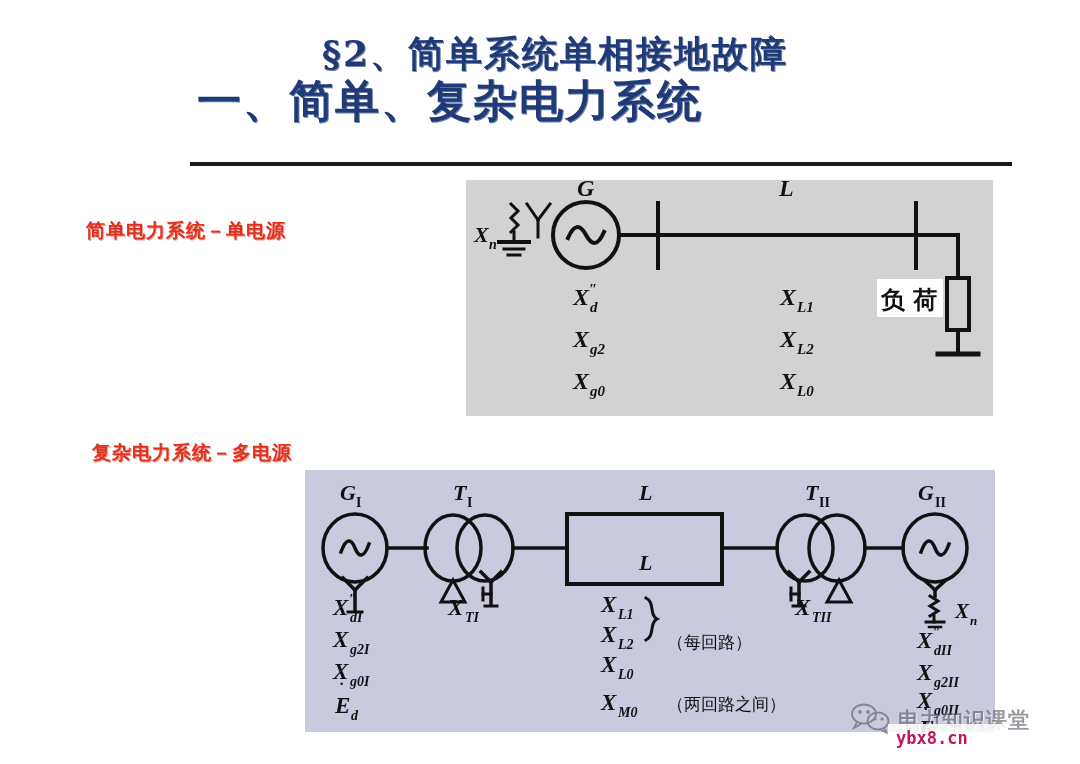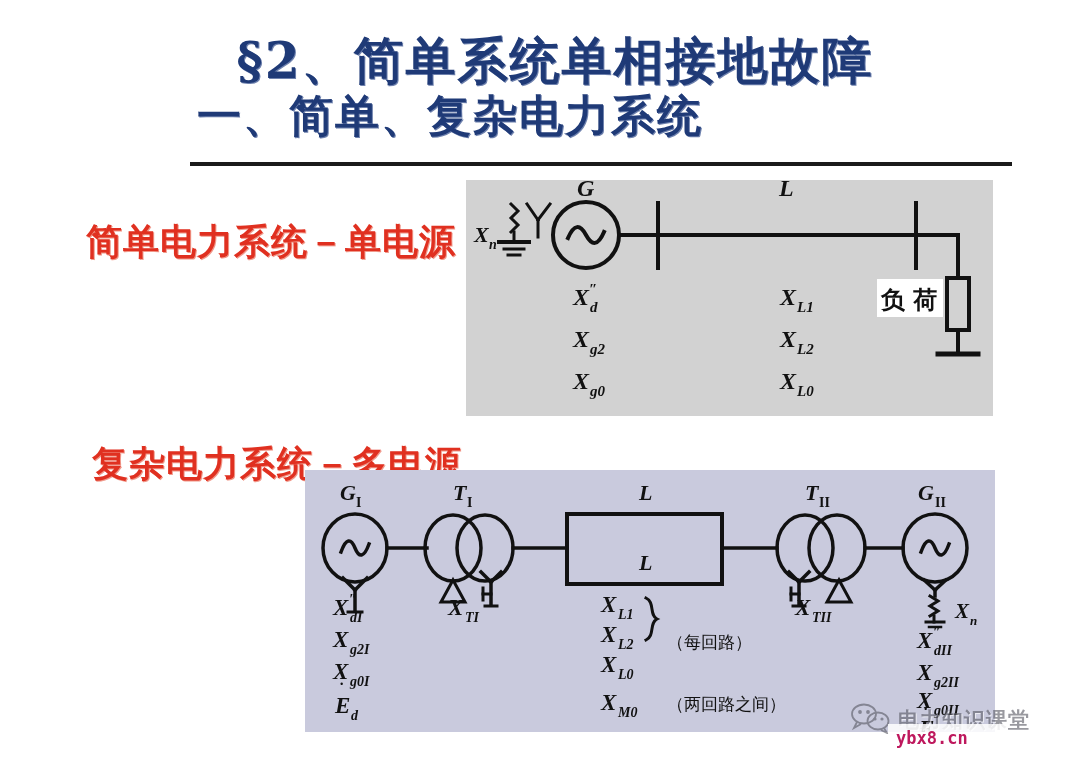--- a/index.html
+++ b/index.html
@@ -18,33 +18,33 @@
     text-align:center;
   }
   .title-line{
     font-family:"DejaVu Serif", serif;
     font-weight:bold;
     color:#1f3a77;
     letter-spacing:2px;
     text-shadow:1px 1px 0 #6f82ae;
     line-height:1.06;
   }
-  .title-line.l1{font-size:50px;padding-left:30px;}
+  .title-line.l1{font-size:36px;padding-left:30px;}
   .title-line.l2{font-size:44px;padding-right:180px;margin-top:6px;text-align:center;}
   .title-rule{
     position:absolute;left:190px;top:162px;width:822px;height:4px;
     background:#1a1a1a;
   }
 
   
   .red-label{
     position:absolute;
     font-family:Liberation Mono, monospace;
     font-weight:bold;
-    font-size:36px;
+    font-size:19px;
     color:#e03020;
     text-shadow:1px 1px 0 #f09a8c;
     letter-spacing:1px;
     white-space:nowrap;
   }
   .red-label.one{left:86px;top:218px;}
   .red-label.two{left:92px;top:440px;}
 
   
   .fig1{

